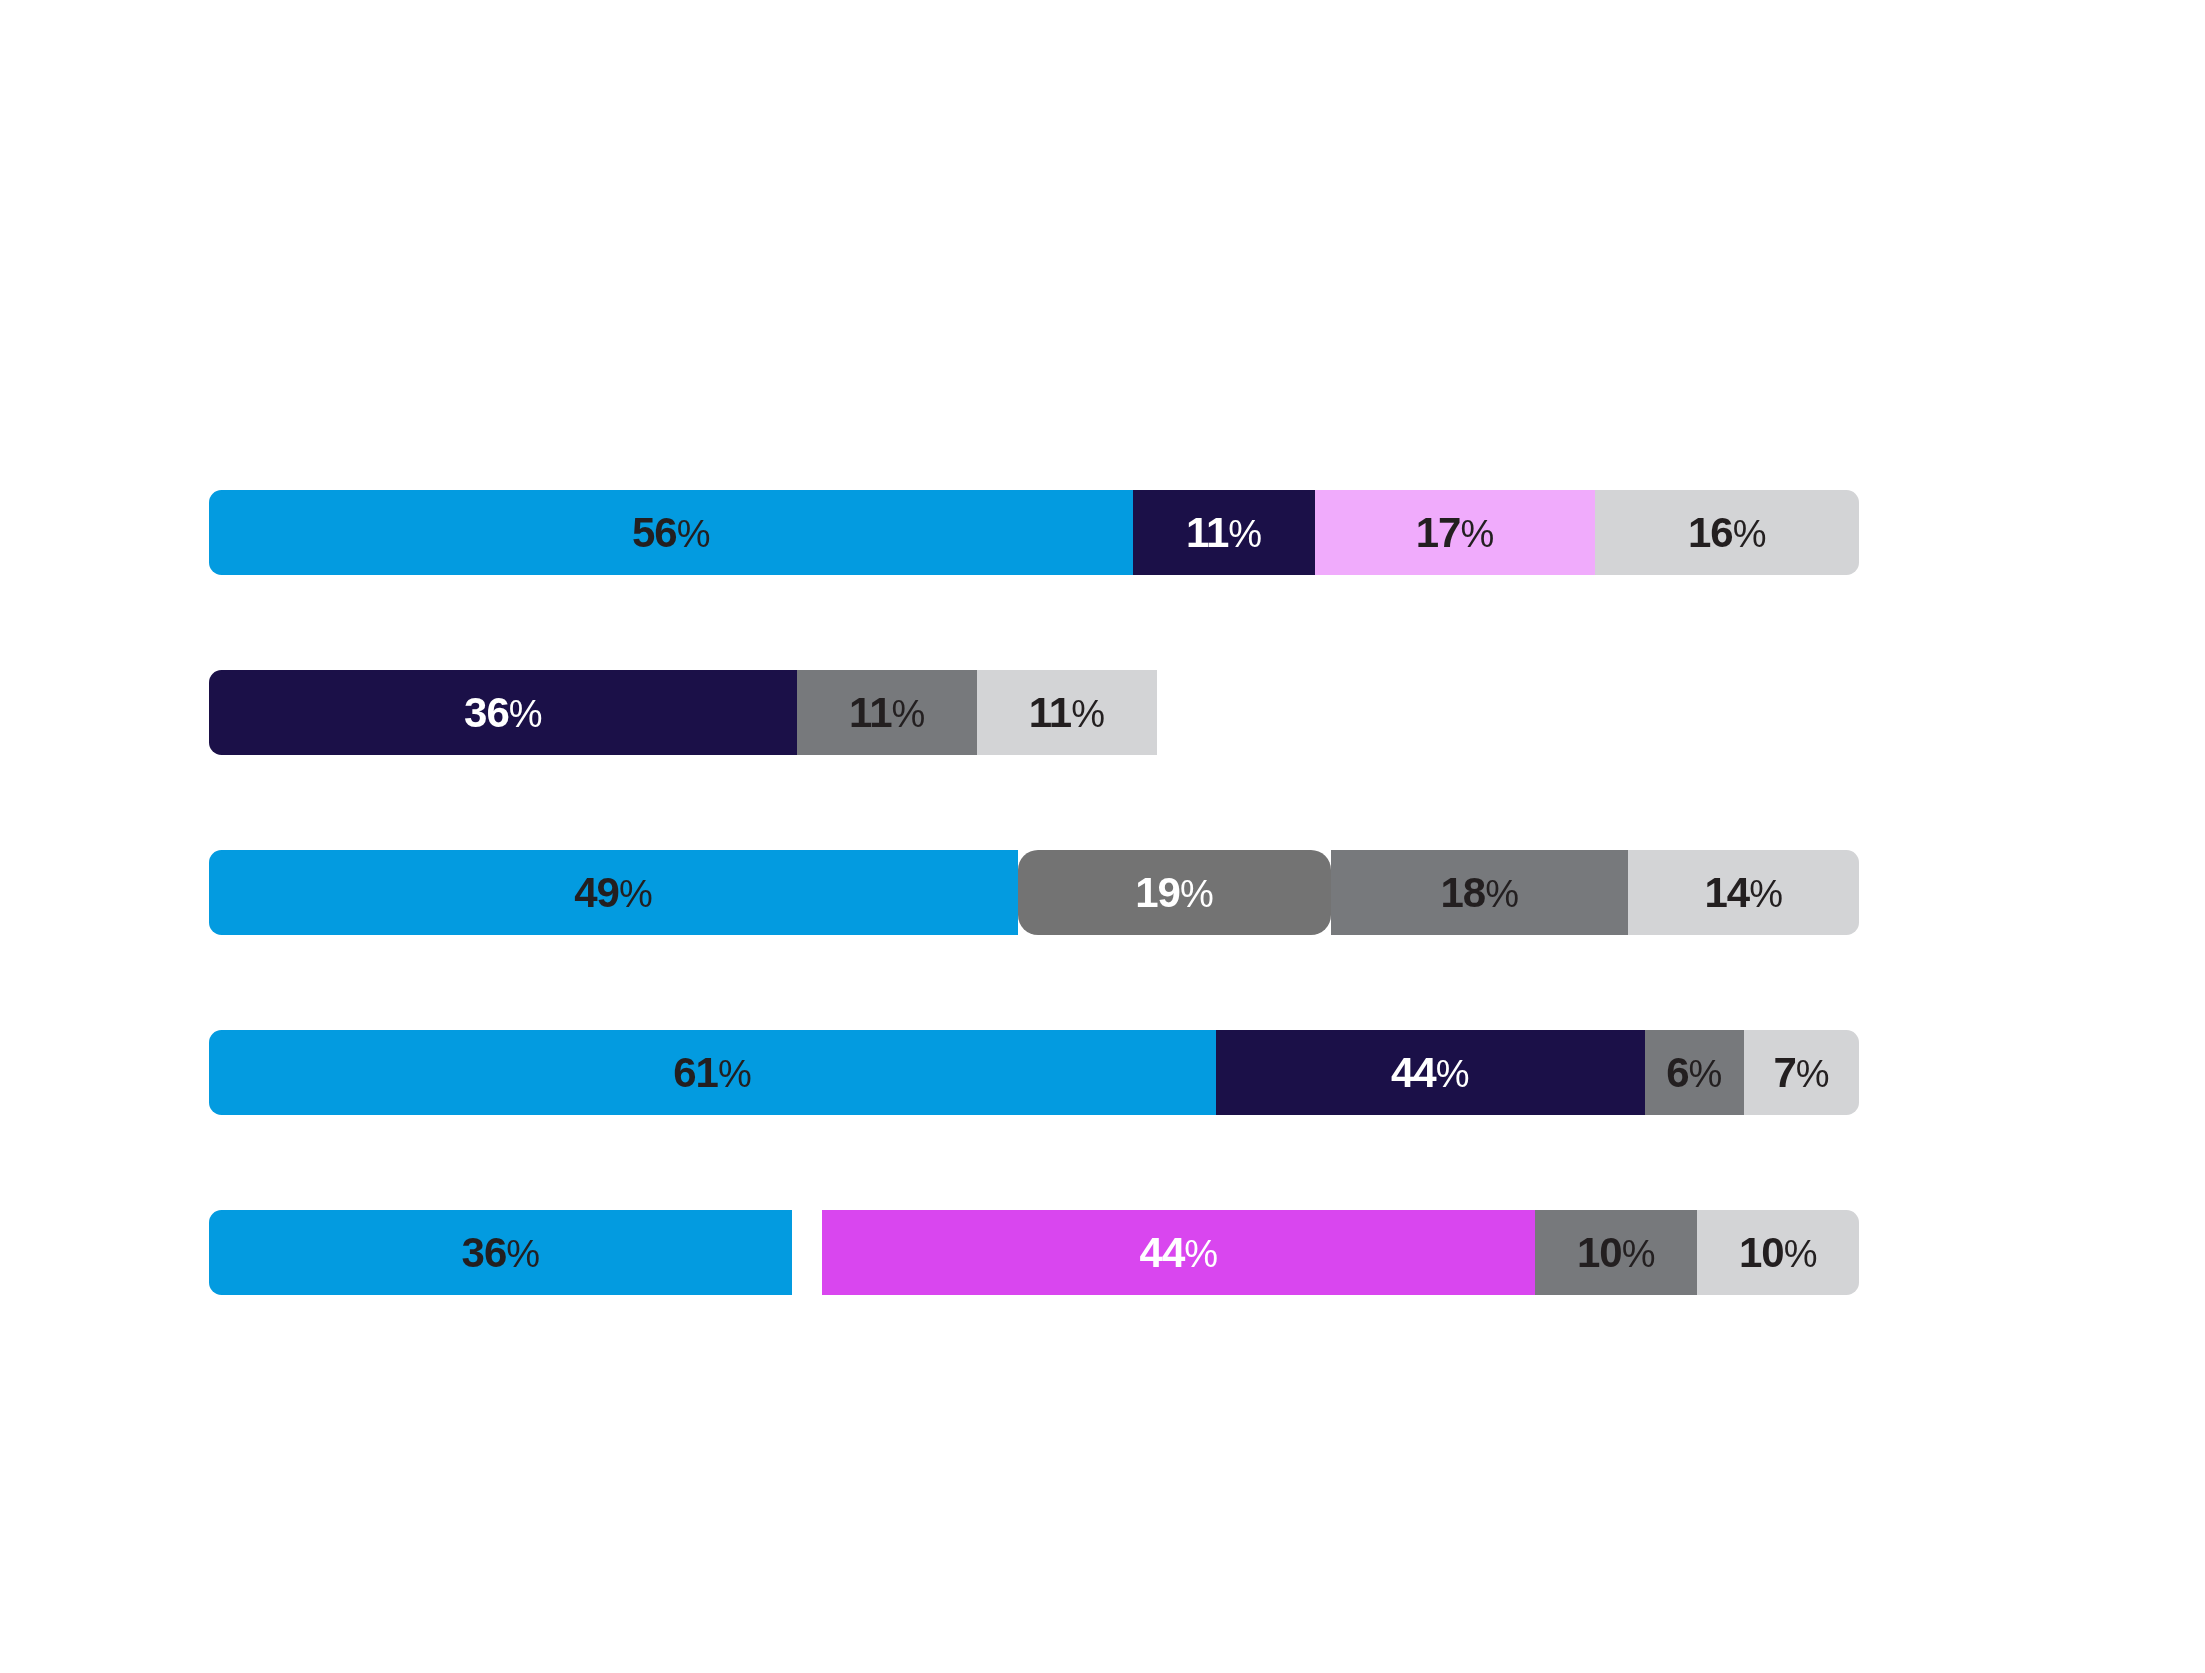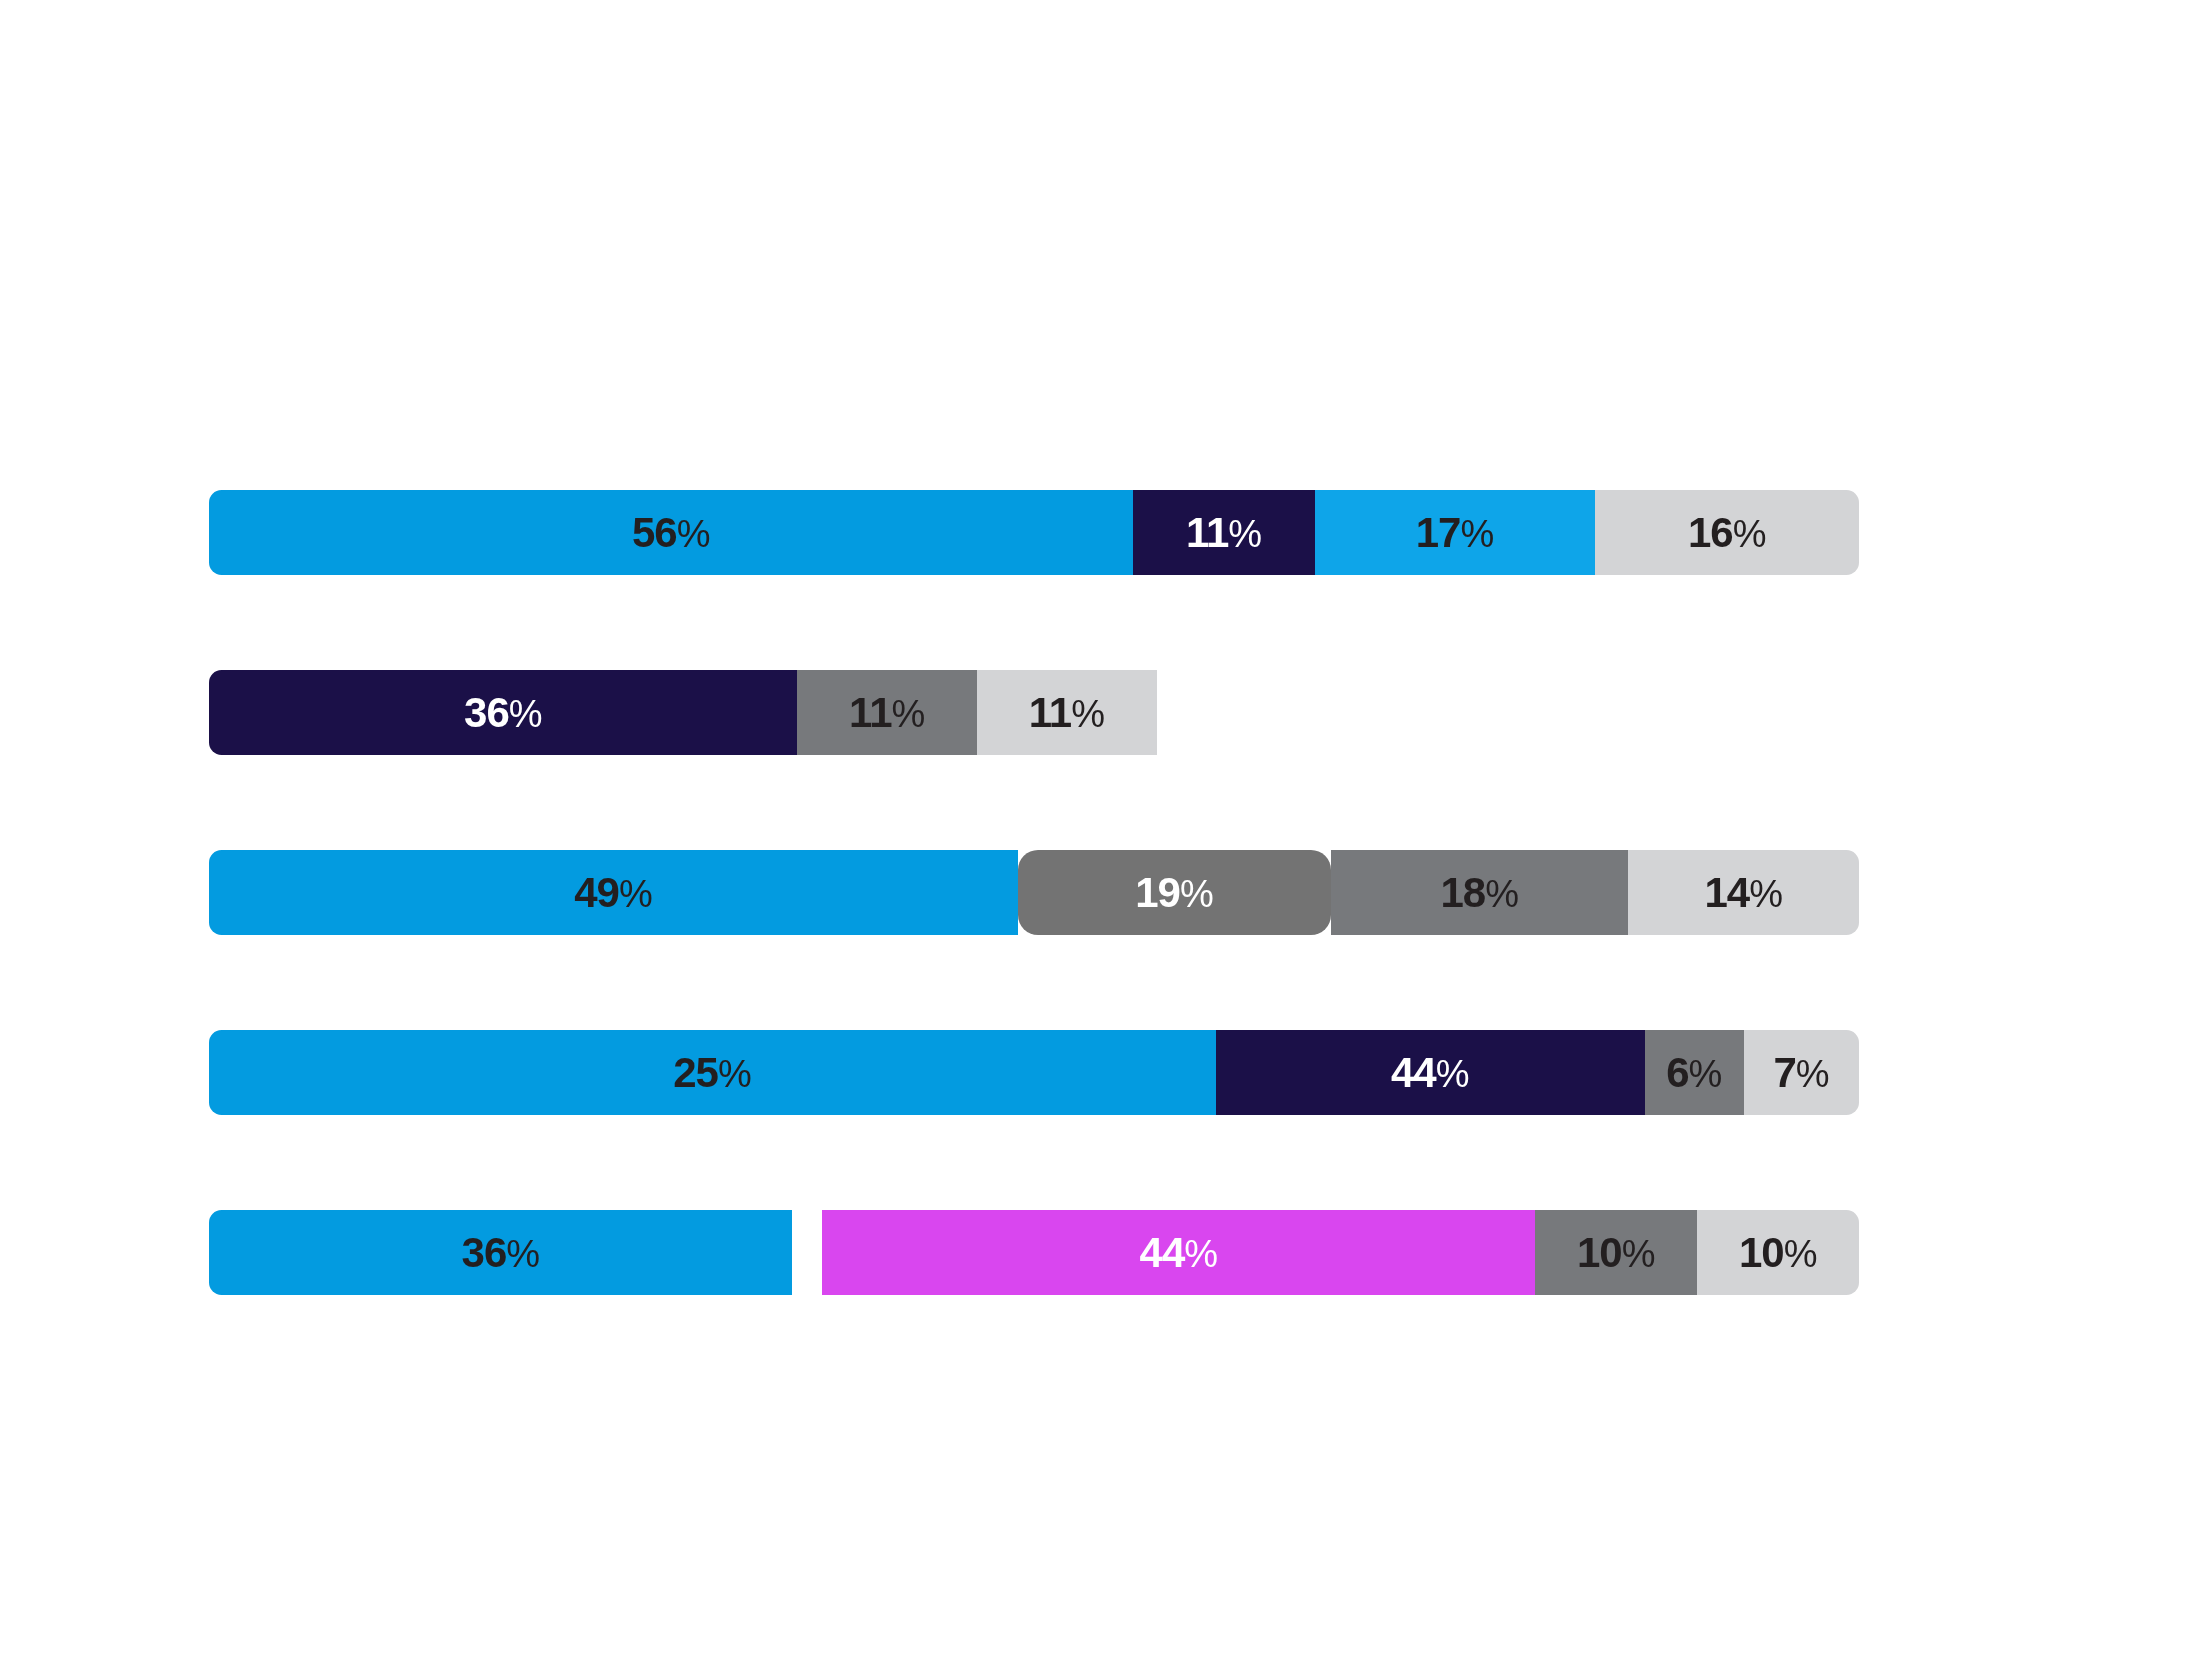--- a/index.html
+++ b/index.html
@@ -85,21 +85,21 @@
 
 <div id="chart-root">
   <div id="bars-area">
       <div class="bar-row">
         <div class="segment text-dark" style="background: rgb(3, 155, 224); width: 56%;">
           <span class="seg-label"><span class="seg-num">56</span><span class="seg-pct">%</span></span>
         </div>
         <div class="segment text-light" style="background: rgb(27, 16, 72); width: 11%;">
           <span class="seg-label"><span class="seg-num">11</span><span class="seg-pct">%</span></span>
         </div>
-        <div class="segment text-dark" style="background: #0ea5e9; width: 17%;">
+        <div class="segment text-dark" style="background: #f0abfc; width: 17%;">
           <span class="seg-label"><span class="seg-num">17</span><span class="seg-pct">%</span></span>
         </div>
         <div class="segment text-dark" style="background: rgb(211, 212, 214); width: 16%;">
           <span class="seg-label"><span class="seg-num">16</span><span class="seg-pct">%</span></span>
         </div>
       </div>
       <div class="bar-row">
         <div class="segment text-light" style="background: rgb(27, 16, 72); width: 35.6436%;">
           <span class="seg-label"><span class="seg-num">36</span><span class="seg-pct">%</span></span>
         </div>
@@ -119,21 +119,21 @@
         </div>
         <div class="segment text-dark" style="background: rgb(119, 121, 124); width: 18%;">
           <span class="seg-label"><span class="seg-num">18</span><span class="seg-pct">%</span></span>
         </div>
         <div class="segment text-dark" style="background: rgb(211, 212, 214); width: 14%;">
           <span class="seg-label"><span class="seg-num">14</span><span class="seg-pct">%</span></span>
         </div>
       </div>
       <div class="bar-row">
         <div class="segment text-dark" style="background: rgb(3, 155, 224); width: 61%;">
-          <span class="seg-label"><span class="seg-num">25</span><span class="seg-pct">%</span></span>
+          <span class="seg-label"><span class="seg-num">61</span><span class="seg-pct">%</span></span>
         </div>
         <div class="segment text-light" style="background: rgb(27, 16, 72); width: 26%;">
           <span class="seg-label"><span class="seg-num">44</span><span class="seg-pct">%</span></span>
         </div>
         <div class="segment text-dark" style="background: rgb(119, 121, 124); width: 6%;">
           <span class="seg-label"><span class="seg-num">6</span><span class="seg-pct">%</span></span>
         </div>
         <div class="segment text-dark" style="background: rgb(211, 212, 214); width: 7%;">
           <span class="seg-label"><span class="seg-num">7</span><span class="seg-pct">%</span></span>
         </div>

